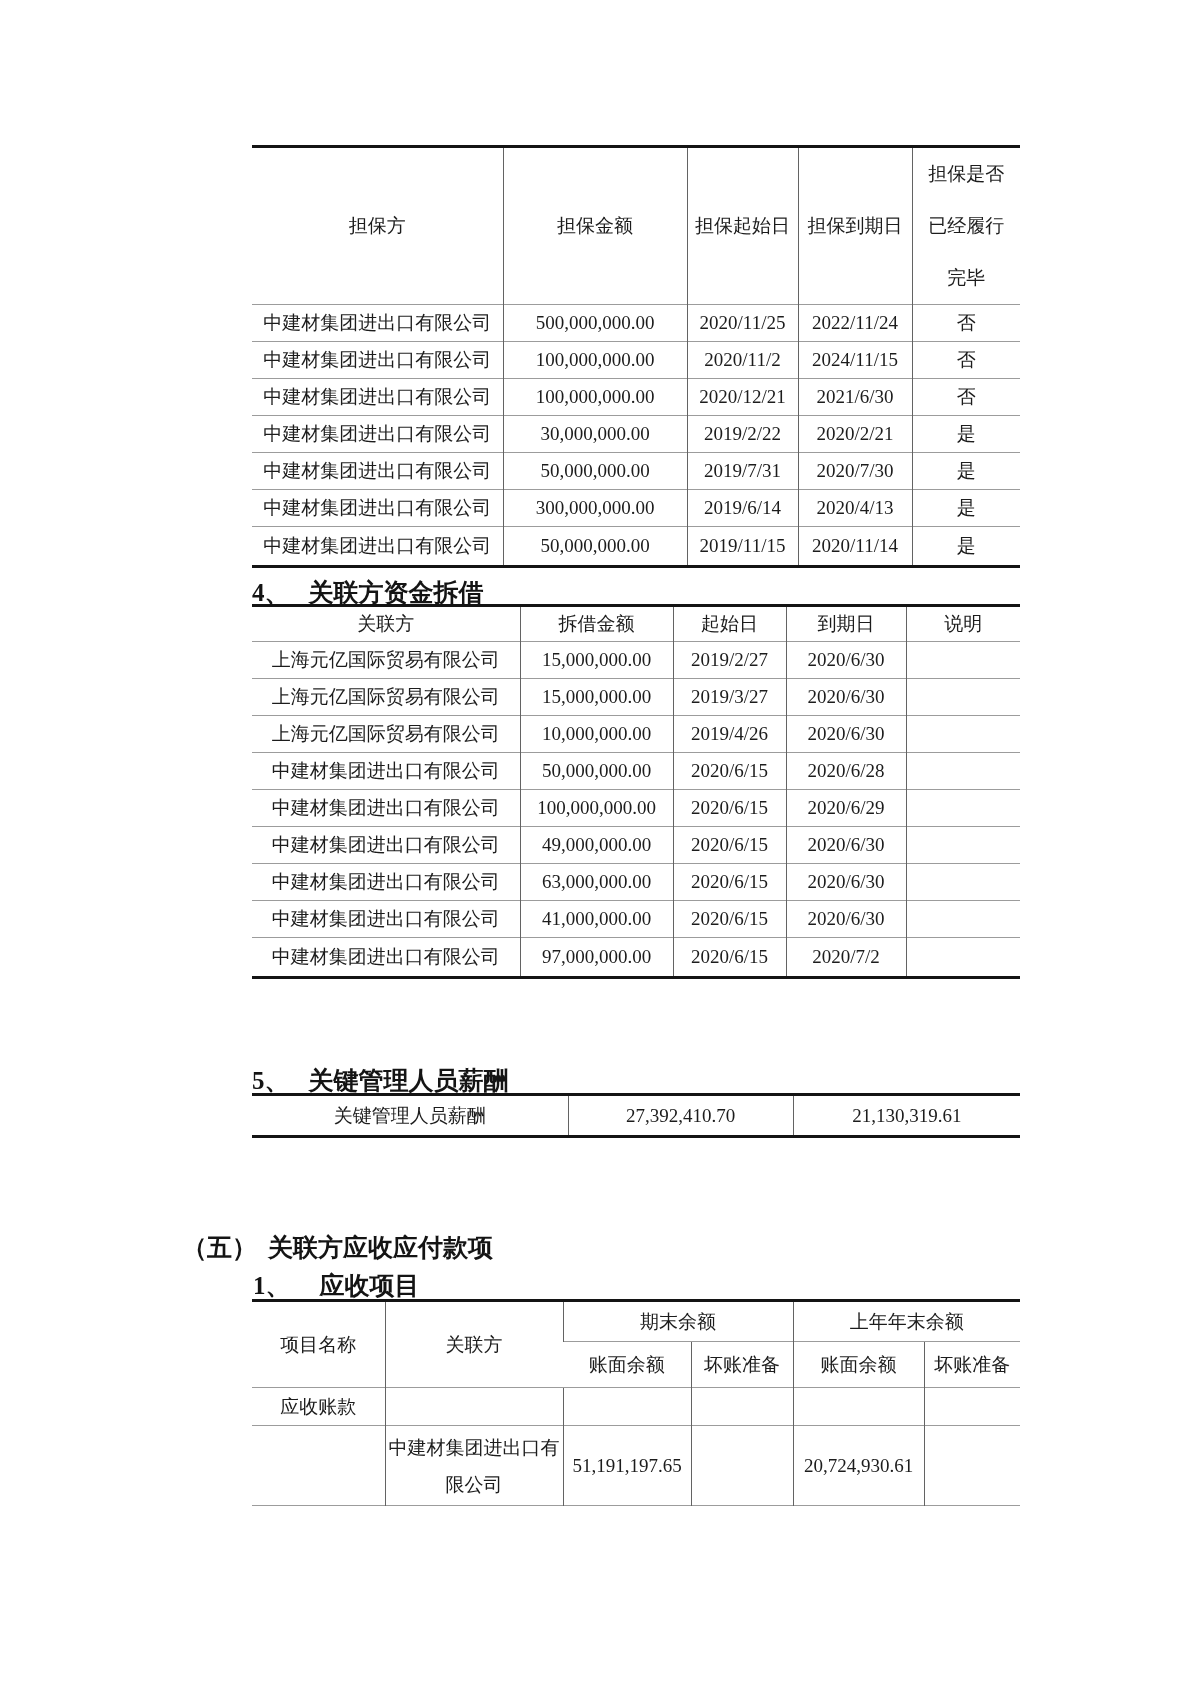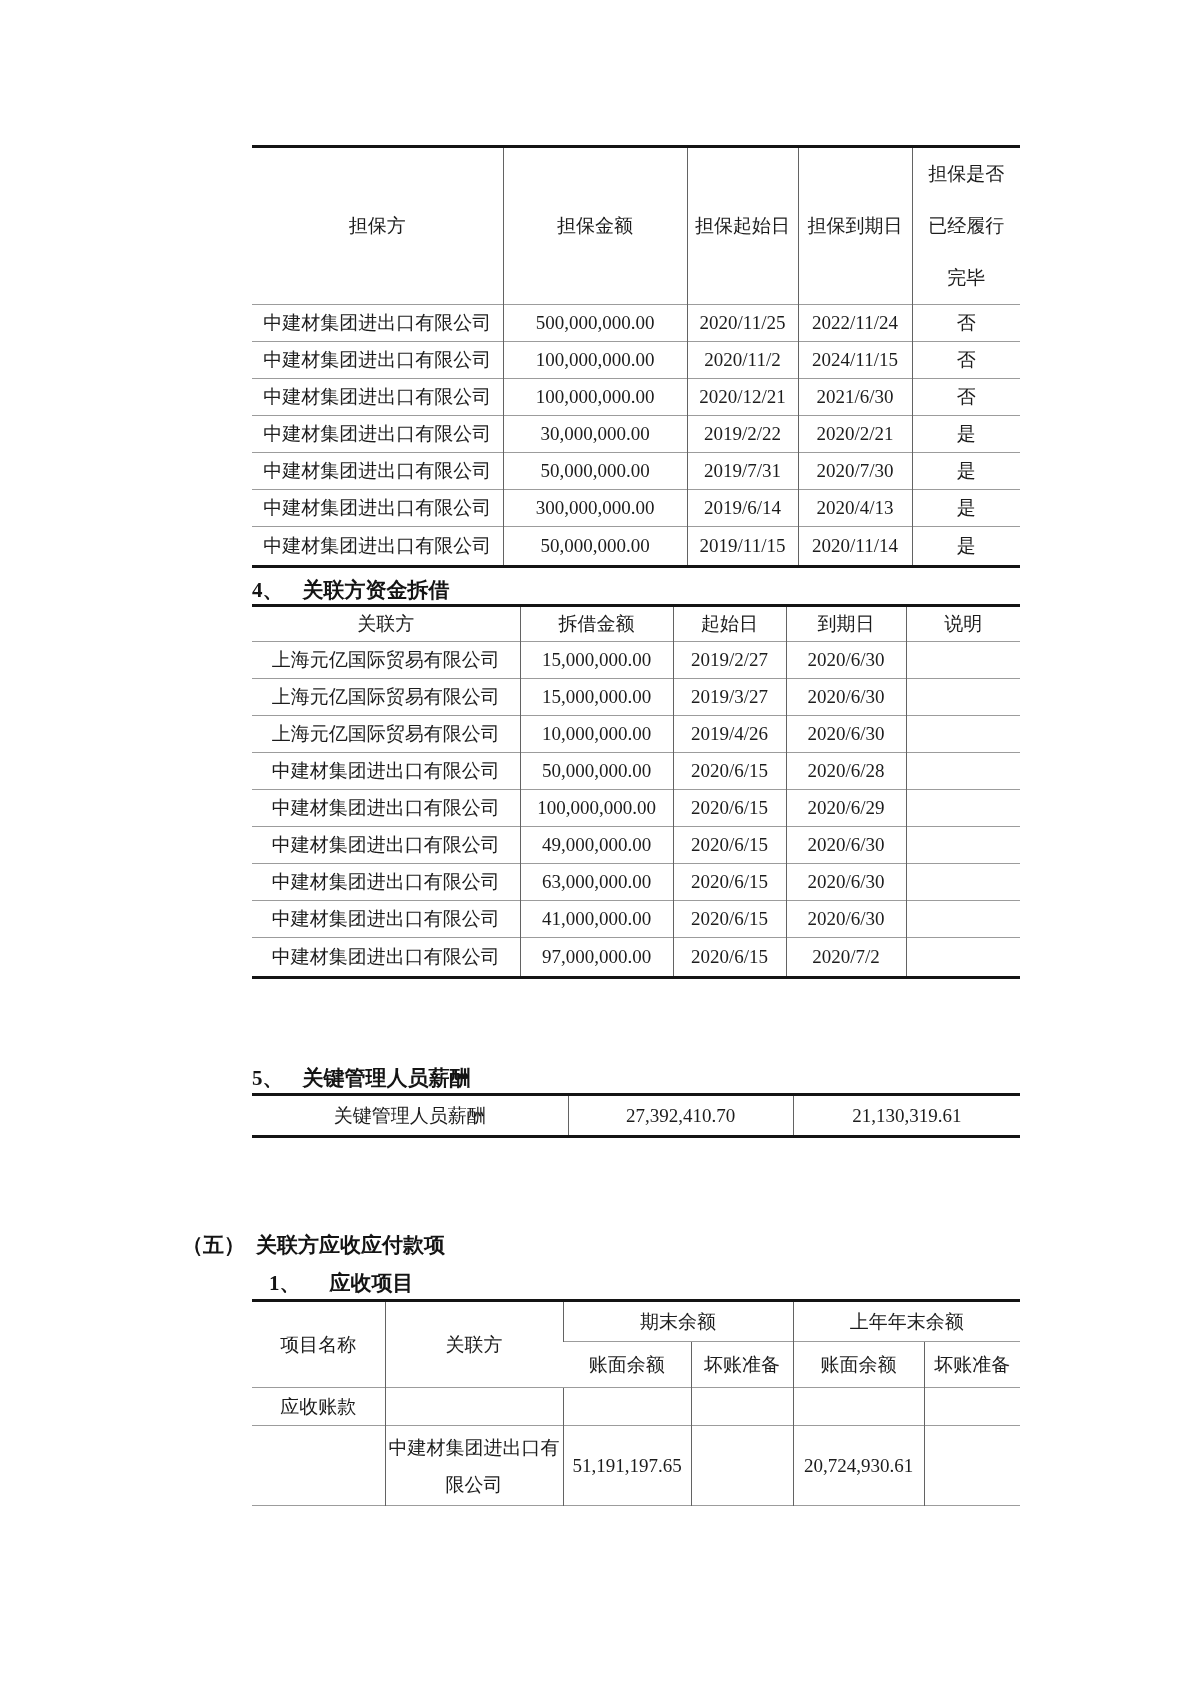--- a/index.html
+++ b/index.html
@@ -30,21 +30,21 @@
   .tbl th:first-child,.tbl td:first-child{border-left:none;}
   .tbl tr:first-child th,.tbl tr:first-child td{border-top:none;}
   .t-thick-top{border-top:3px solid #141414;}
   .t-thick-bottom{border-bottom:3px solid #141414;}
   .t-thin-bottom{border-bottom:1px solid #9c9c9c;}
   .c{text-align:center;}
   .l{text-align:center;padding-left:9px;}
   .r{text-align:center;padding-right:13px;margin-top:32px;}
   .heading{
     position:absolute;
-    font-size:21px;
+    font-size:25px;
     font-weight:bold;
     white-space:nowrap;
     color:#141414;
   }
   .heading .h-num{display:inline-block;}
   .heading .h-title{display:inline-block;}
   .wrap-header{
     display:inline-block;
     width:80px;
     line-height:52px;
@@ -234,21 +234,21 @@
       <td class="r">27,392,410.70</td>
       <td class="r">21,130,319.61</td>
     </tr>
   </tbody>
     </table>
 
   <div class="heading" style="left:182px;top:1231px;">
     <span class="h-num">（五）</span><span class="h-title" style="margin-left:11px;">关联方应收应付款项</span>
   </div>
 
-  <div class="heading" style="left:269px;top:1269px;">
+  <div class="heading" style="left:253px;top:1269px;">
     <span class="h-num">1、</span><span class="h-title" style="margin-left:29px;">应收项目</span>
   </div>
 
   <table class="tbl t-thick-top t-thin-bottom" style="top:1299px;">
     <colgroup>
       <col style="width:133px">
         <col style="width:178px">
         <col style="width:128px">
       <col style="width:102px">
         <col style="width:131px">

